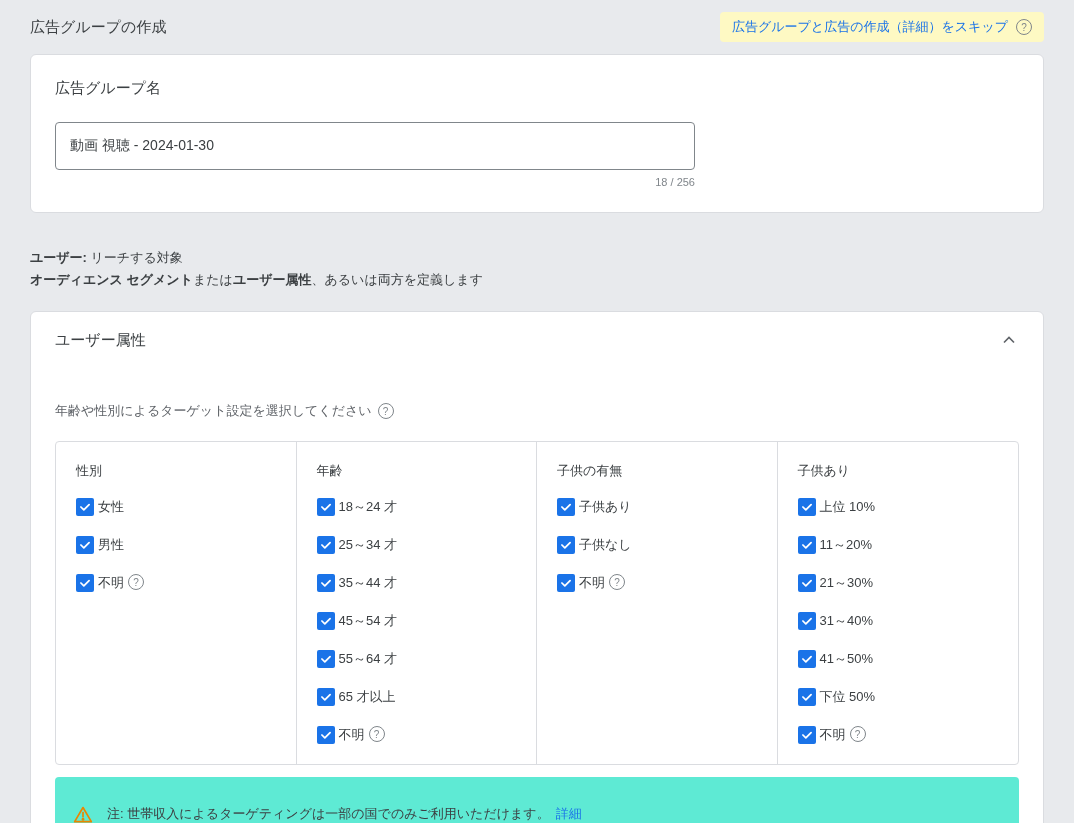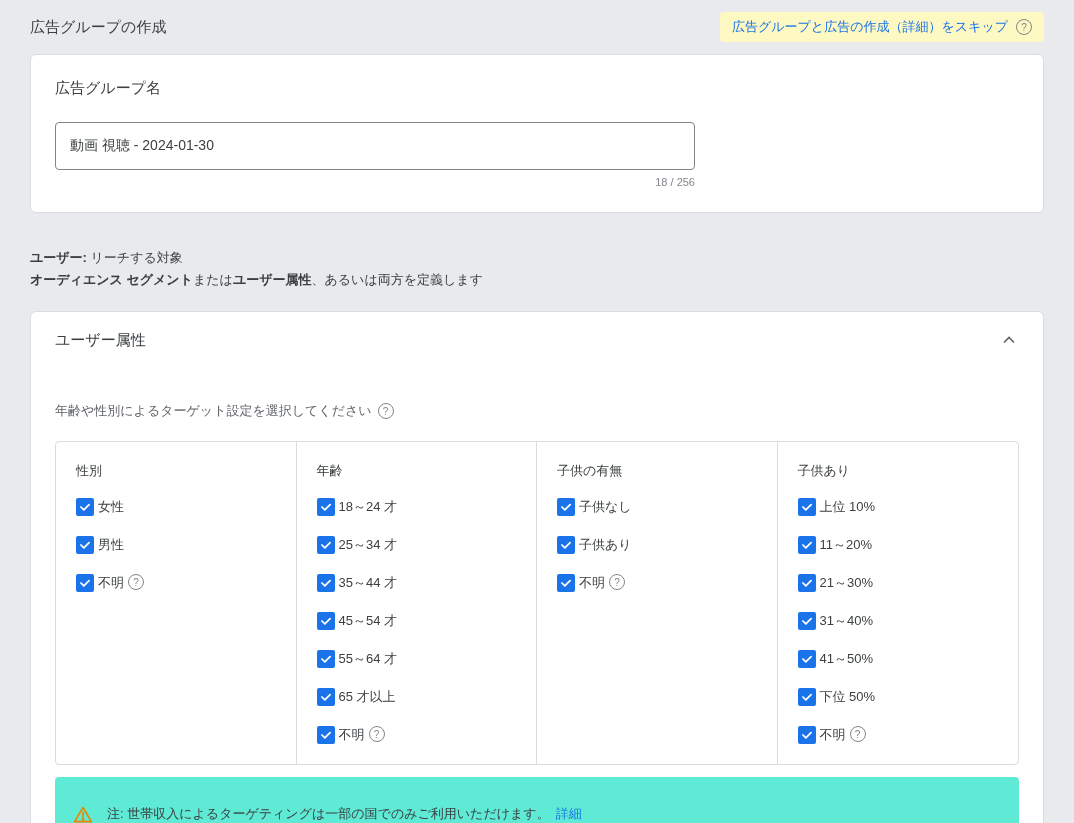--- a/index.html
+++ b/index.html
@@ -300,29 +300,29 @@
             </div>
           </div>
         <div class="demo-col">
           <div class="demo-col-title">子供の有無</div>
         <div class="check-row">
               <span class="checkbox">
                 <svg viewBox="0 0 24 24" fill="none" stroke="#fff" stroke-width="3" stroke-linecap="round" stroke-linejoin="round">
                   <polyline points="5 12 10 17 19 8"></polyline>
                 </svg>
               </span>
+              <span>子供あり</span>
+            </div>
+            <div class="check-row">
+              <span class="checkbox">
+                <svg viewBox="0 0 24 24" fill="none" stroke="#fff" stroke-width="3" stroke-linecap="round" stroke-linejoin="round">
+                  <polyline points="5 12 10 17 19 8"></polyline>
+                </svg>
+              </span>
               <span>子供なし</span>
-            </div>
-            <div class="check-row">
-              <span class="checkbox">
-                <svg viewBox="0 0 24 24" fill="none" stroke="#fff" stroke-width="3" stroke-linecap="round" stroke-linejoin="round">
-                  <polyline points="5 12 10 17 19 8"></polyline>
-                </svg>
-              </span>
-              <span>子供あり</span>
             </div>
             <div class="check-row">
               <span class="checkbox">
                 <svg viewBox="0 0 24 24" fill="none" stroke="#fff" stroke-width="3" stroke-linecap="round" stroke-linejoin="round">
                   <polyline points="5 12 10 17 19 8"></polyline>
                 </svg>
               </span>
               <span>不明</span>
               <span class="help-icon">?</span>
             </div>

